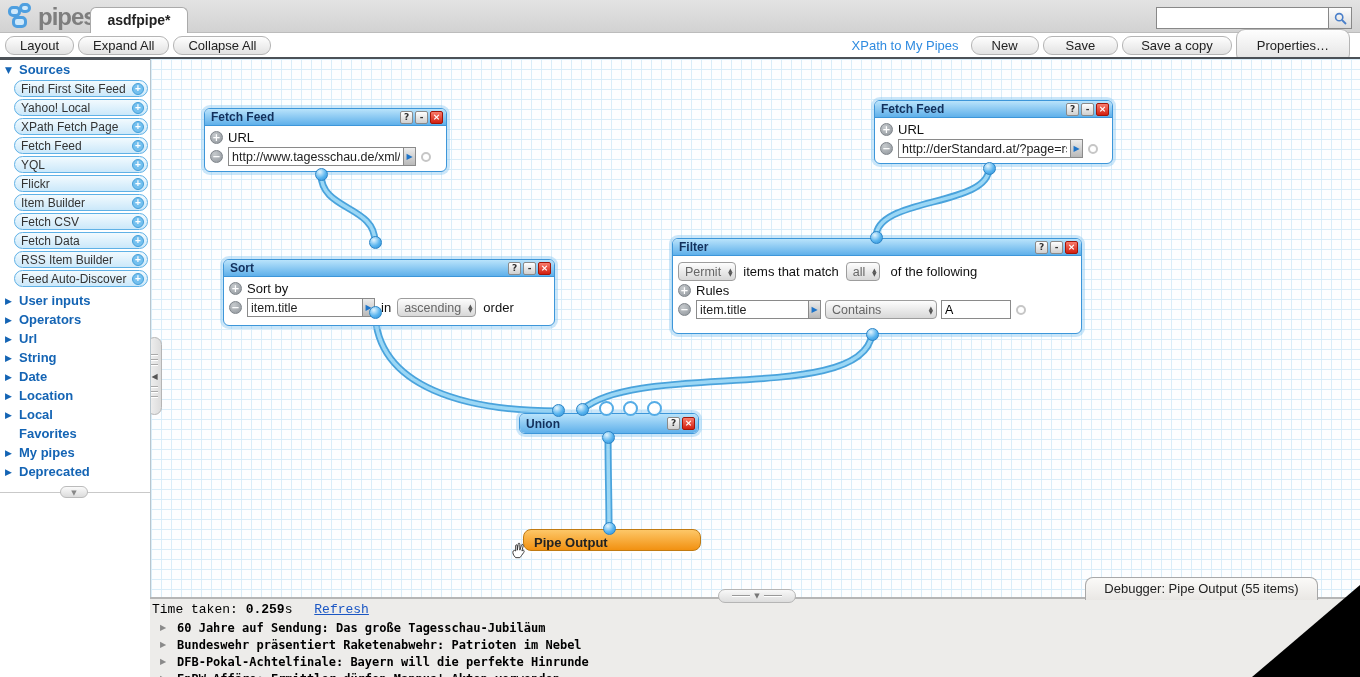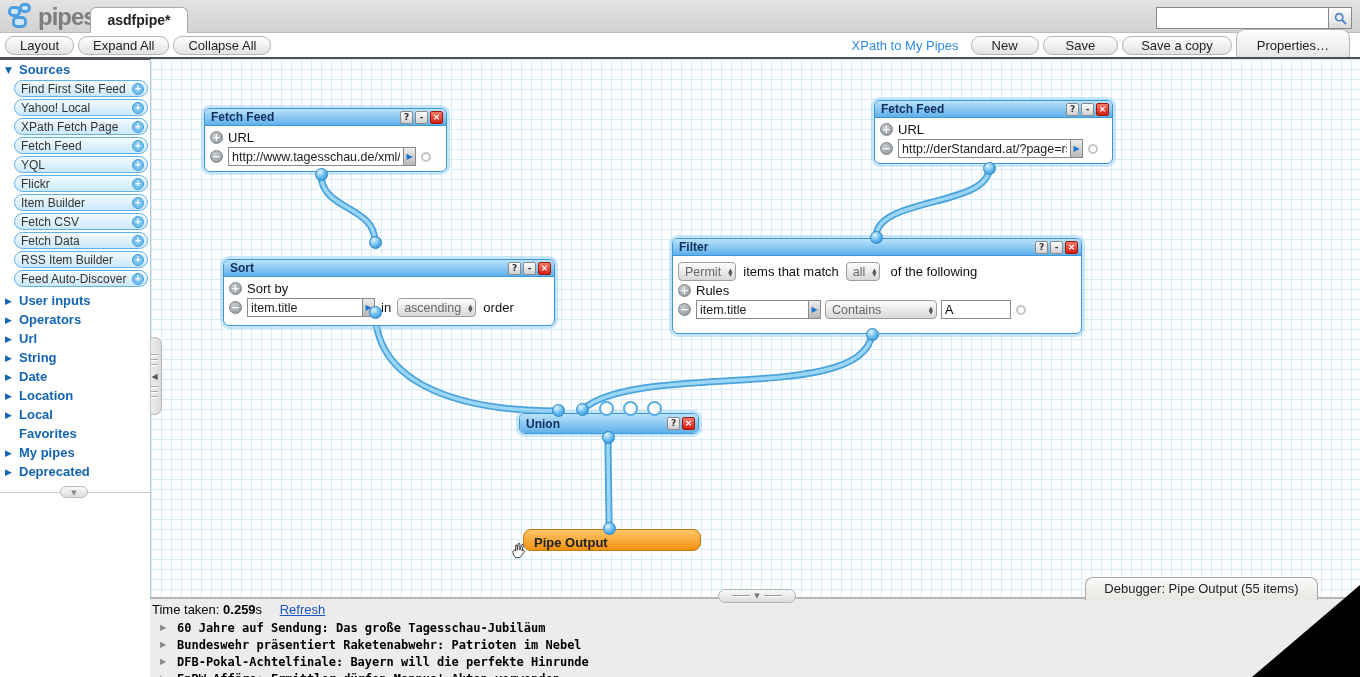--- a/index.html
+++ b/index.html
@@ -118,21 +118,21 @@
   .hgrip { width:18px; border-top:1px solid #999; border-bottom:1px solid #fff; }
   #bottom-handle .icon { font-size:7px; color:#777; }
 
   
   #debug-tab { position:absolute; left:1085px; top:577px; width:233px; height:23px;
     background:linear-gradient(#fbfaf8,#e9e7e4); border:1px solid #a8a8a8; border-bottom:none;
     border-radius:8px 8px 0 0; text-align:center; font-size:13px; color:#222; line-height:22px;
     z-index:8; cursor:pointer; }
   #debug-panel { position:absolute; left:150px; top:599px; width:1210px; height:78px;
     background:#edecea; font-size:13px; }
-  #time-row { padding:3px 0 2px 2px; color:#000; }
+  #time-row { padding:3px 0 2px 2px; color:#000;font-family:Liberation Mono, monospace; }
   #time-row b { font-weight:bold; }
   #refresh-link { color:#1a56c4; text-decoration:underline; margin-left:14px; cursor:pointer; }
   .dbg-row { display:flex; align-items:center; height:17px; padding-left:10px;
     font-family:"DejaVu Sans Mono", monospace; font-weight:bold; font-size:12px; color:#000; }
   .dbg-row .tri { color:#8a8a8a; font-size:8px; margin-right:8px; cursor:pointer; }
 
   #corner-wedge { position:absolute; left:1240px; top:585px; width:120px; height:92px;
     background:#000; clip-path:polygon(100% 0, 100% 100%, 10% 100%); z-index:9; }
 
   #hand-cursor { position:absolute; z-index:10; }

